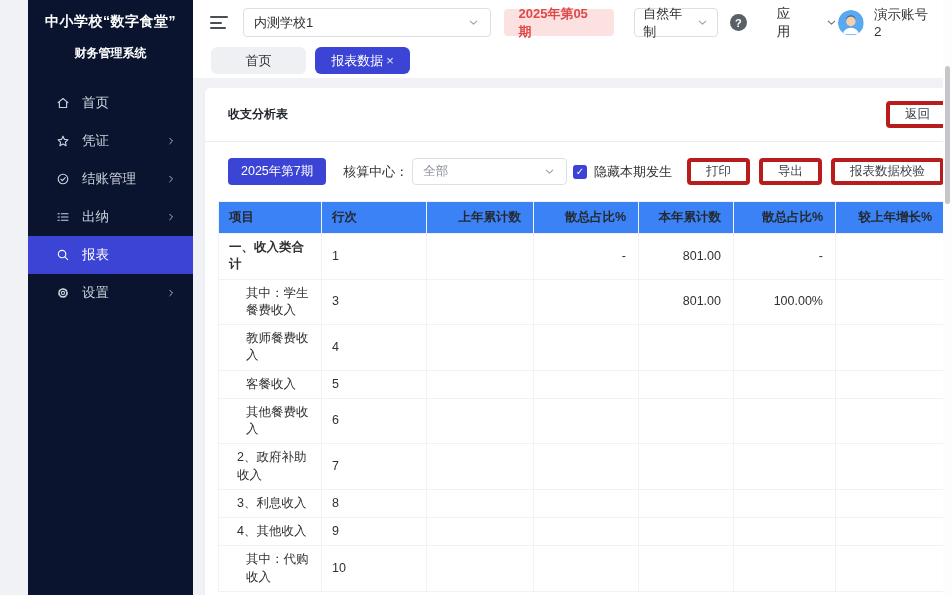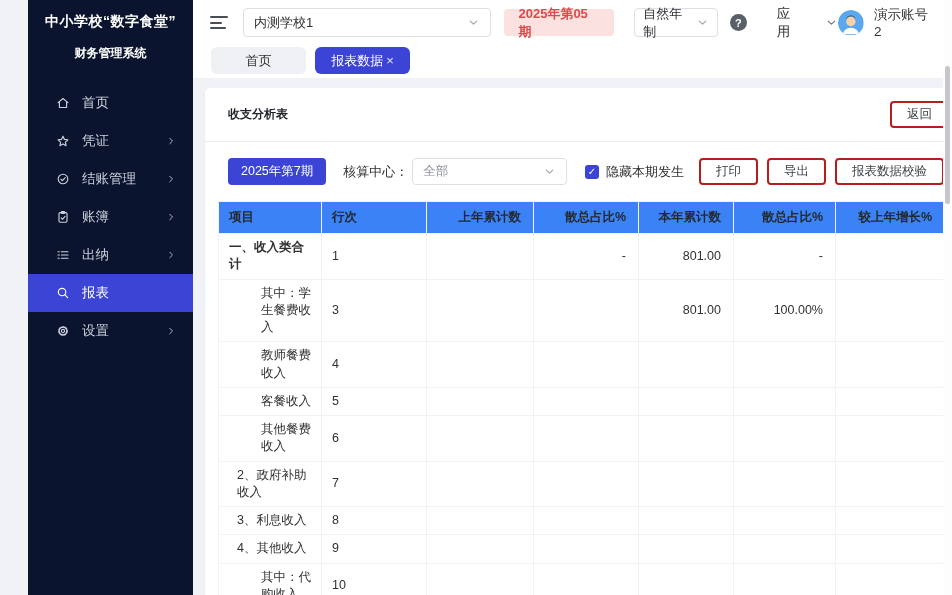--- a/index.html
+++ b/index.html
@@ -54,21 +54,21 @@
     font-size:13px; cursor:pointer; }
   .tab.home { width:95px; background:#eef0f4; color:#303133; }
   .tab.report { width:95px; background:#3c44d6; color:#fff; gap:3px; }
   .tab .x { font-size:13px; line-height:1; opacity:.85; cursor:pointer; }
 
   
   .content { flex:1; background:#f0f2f5; padding:10px 13px 0 12px; min-height:0; }
   .card { background:#fff; border-radius:5px; box-shadow:0 1px 3px rgba(0,0,0,.05); height:560px; overflow:hidden; }
   .card-head { display:flex; align-items:center; justify-content:space-between; padding:13px 18px 13px 23px; }
   .page-title { font-size:12px; font-weight:600; color:#1f2329; }
-  .btn { height:27px; background:#fff; border:2px solid #b91c1c; border-radius:4px; color:#3a3f46;
+  .btn { height:27px; background:#fff; border:4px solid #b91c1c; border-radius:4px; color:#3a3f46;
     font-size:12.5px; display:inline-flex; align-items:center; padding:0 15px; cursor:pointer;
     font-family:inherit; }
   .divider { height:1px; background:#e9ebf0; }
   .filter-row { display:flex; align-items:center; padding:16px 23px 16px 23px; }
   .btn-primary { height:27px; background:#3c44d6; border:none; border-radius:4px; color:#fff;
     font-size:12.5px; display:inline-flex; align-items:center; padding:0 13px; cursor:pointer; font-family:inherit;}
   .flabel { font-size:13px; color:#303133; margin:0 4px 0 17px; }
   .center-select { width:155px; height:27px; font-size:12.5px; color:#8b909a; }
   .filter-right { margin-left:auto; display:flex; align-items:center; gap:9px; }
   .checkrow { display:flex; align-items:center; margin-right:6px; cursor:pointer; }
@@ -84,21 +84,21 @@
   th:nth-child(1),td:nth-child(1){ width:103px; text-align:left; }
   th:nth-child(2),td:nth-child(2){ width:105px; text-align:left; }
   th:nth-child(3),td:nth-child(3){ width:107px; }
   th:nth-child(4),td:nth-child(4){ width:105px; }
   th:nth-child(5),td:nth-child(5){ width:95px; }
   th:nth-child(6),td:nth-child(6){ width:102px; }
   th:nth-child(7),td:nth-child(7){ width:109px; }
   th:nth-child(n+3),td:nth-child(n+3){ text-align:right; padding-right:12px; }
   td { height:27px; }
   td.lv1 { padding-left:18px; }
-  td.lv2 { padding-left:42px; }
+  td.lv2 { padding-left:27px; }
   td.bold { font-weight:700; }
 
   
   .sb-track { position:absolute; right:0; top:0; width:9px; height:595px; background:#fdfdfd; }
   .sb-thumb { position:absolute; right:2px; top:66px; width:5px; height:138px;
     background:#c4c6ca; border-radius:3px; cursor:pointer; }
 </style>
 </head>
 <body>
 
@@ -131,34 +131,20 @@
             </svg></span>
       </div>
       <div class="menu-item">
         <span class="icn">
           <svg viewBox="0 0 24 24">
               <circle cx="12" cy="12" r="7.2"></circle>
               <polyline points="8.8,12.3 11.1,14.6 15.3,9.9"></polyline>
             </svg>
           </span>
         <span class="lbl">结账管理</span>
-        <span class="chev">
-          <svg viewBox="0 0 24 24">
-              <path d="M9.5 6.5 L15 12 L9.5 17.5"></path>
-            </svg></span>
-      </div>
-      <div class="menu-item">
-        <span class="icn">
-          <svg viewBox="0 0 24 24">
-              <rect x="6" y="5.4" width="12" height="14.4" rx="1.8"></rect>
-              <rect x="9.5" y="3.8" width="5" height="3" rx="1"></rect>
-              <polyline points="9.3,13.4 11.3,15.4 15,11.2"></polyline>
-            </svg>
-          </span>
-        <span class="lbl">账簿</span>
         <span class="chev">
           <svg viewBox="0 0 24 24">
               <path d="M9.5 6.5 L15 12 L9.5 17.5"></path>
             </svg></span>
       </div>
       <div class="menu-item">
         <span class="icn">
           <svg viewBox="0 0 24 24">
               <path d="M4.5 7.2h2M9.5 7.2h10M4.5 12h2M9.5 12h10M4.5 16.8h2M9.5 16.8h10"></path>
             </svg>

